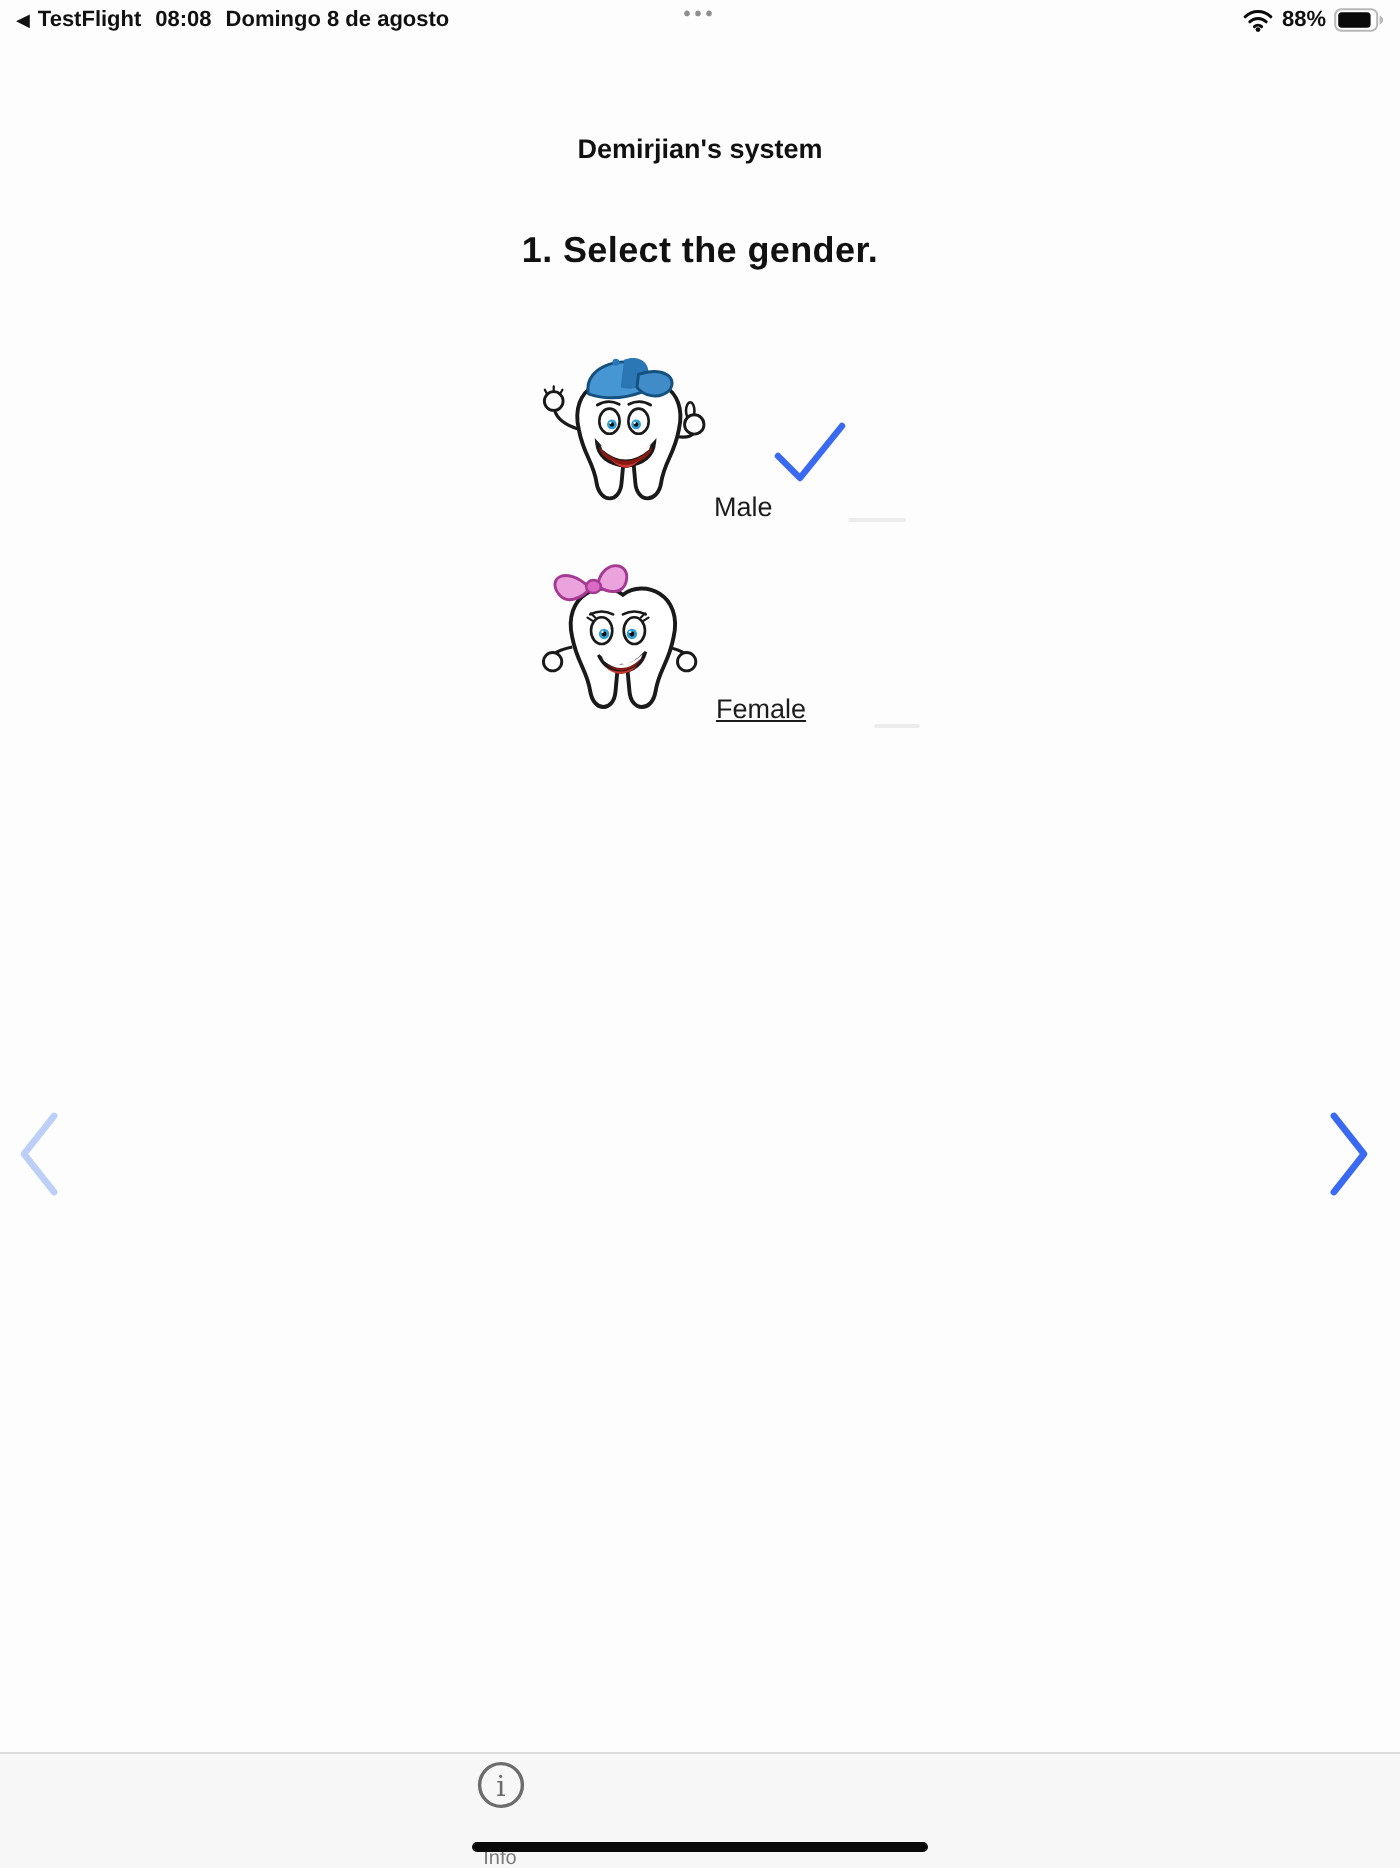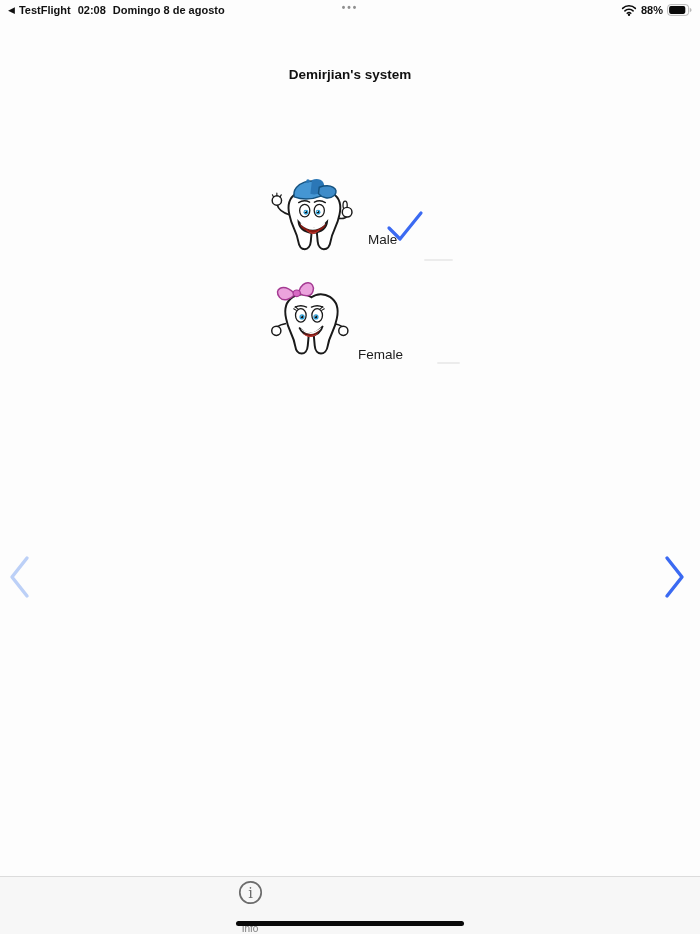--- a/index.html
+++ b/index.html
@@ -18,26 +18,26 @@
   .sb-right{position:absolute;right:8px;top:4px;display:flex;align-items:flex-end;gap:4px;}
   .sb-right svg{display:block;}
   
   .app-title{position:absolute;top:67px;left:0;right:0;text-align:center;font-size:13.5px;font-weight:700;}
   .question{position:absolute;top:115px;left:0;right:0;text-align:center;font-size:18px;font-weight:700;letter-spacing:.2px;}
   
   .option{position:absolute;}
   .option-img{position:absolute;left:0;top:0;cursor:pointer;}
   .option-label{position:absolute;font-size:13.5px;color:#1c1c1c;}
   .male-row{left:270px;top:176px;width:190px;height:90px;}
-  .male-row .option-label{left:87px;top:56px;margin-left:11px;}
+  .male-row .option-label{left:87px;top:70px;}
   .check{position:absolute;left:116px;top:34px;}
   .underline{position:absolute;height:2px;background:#ececec;border-radius:1px;}
   .male-underline{left:154px;top:83px;width:29px;}
   .female-row{left:266px;top:281px;width:200px;height:90px;}
-  .female-row .option-label{left:92px;top:66px;}
+  .female-row .option-label{left:92px;top:66px;text-decoration:underline;}
   .female-underline{left:171px;top:81px;width:23px;}
   
   .pager{position:absolute;width:34px;height:48px;background:none;border:none;padding:0;cursor:pointer;}
   .pager svg{display:block;}
   .pager-prev{left:7px;top:553px;}
   .pager-next{left:661px;top:553px;}
   
   .tabbar{
     position:absolute;left:0;right:0;bottom:0;height:57px;
     background:#f7f7f7;border-top:1px solid #dcdcdc;
@@ -58,21 +58,21 @@
 <body>
 
 <div class="screen">
 
   <div class="statusbar">
     <div class="sb-left">
       <span class="sb-back">
         <span class="sb-back-tri">◀</span>
         <span>TestFlight</span>
       </span>
-      <span>02:08</span>
+      <span>08:08</span>
       <span>Domingo 8 de agosto</span>
     </div>
     <div class="sb-center">•••</div>
     <div class="sb-right">
       <span>
         <svg width="16" height="12" viewBox="0 0 16 12">
           <path d="M1.6,4.4 A9 9 0 0 1 14.4,4.4" stroke="#0a0a0a" stroke-width="1.5" fill="none" stroke-linecap="round"></path>
           <path d="M3.9,6.9 A5.8 5.8 0 0 1 12.1,6.9" stroke="#0a0a0a" stroke-width="1.5" fill="none" stroke-linecap="round"></path>
           <path d="M6.2,9.3 A2.6 2.6 0 0 1 9.8,9.3" stroke="#0a0a0a" stroke-width="1.5" fill="none" stroke-linecap="round"></path>
           <circle cx="8" cy="10.8" r="1.2" fill="#0a0a0a"></circle>
@@ -83,20 +83,21 @@
         <svg width="25" height="12" viewBox="0 0 25 12">
           <rect x="0.6" y="0.6" width="21" height="10.8" rx="3" fill="none" stroke="#8a8a8a" stroke-opacity="0.6"></rect>
           <rect x="2.1" y="2.1" width="16.2" height="7.8" rx="1.8" fill="#0a0a0a"></rect>
           <path d="M22.8,3.8 Q24.6,4.6 24.6,6 Q24.6,7.4 22.8,8.2 Z" fill="#8a8a8a" fill-opacity="0.6"></path>
         </svg>
       </span>
     </div>
   </div>
 
   <div class="app-title">Demirjian's system</div>
+  <div class="question">1. Select the gender.</div>
 
   <div class="option male-row">
     <span class="option-img">
       <svg width="84" height="87" viewBox="0 0 104 104">
 
         <path d="M82,50 Q96,53 96,45" stroke="#1a1a1a" stroke-width="2" fill="none"></path>
         <ellipse cx="93" cy="34.5" rx="2.6" ry="5.2" fill="#fff" stroke="#1a1a1a" stroke-width="1.6"></ellipse>
         <circle cx="95.5" cy="43" r="6" fill="#fff" stroke="#1a1a1a" stroke-width="1.8"></circle>
 
         <path d="M24,46 Q11,42 9,34" stroke="#1a1a1a" stroke-width="2" fill="none"></path>

